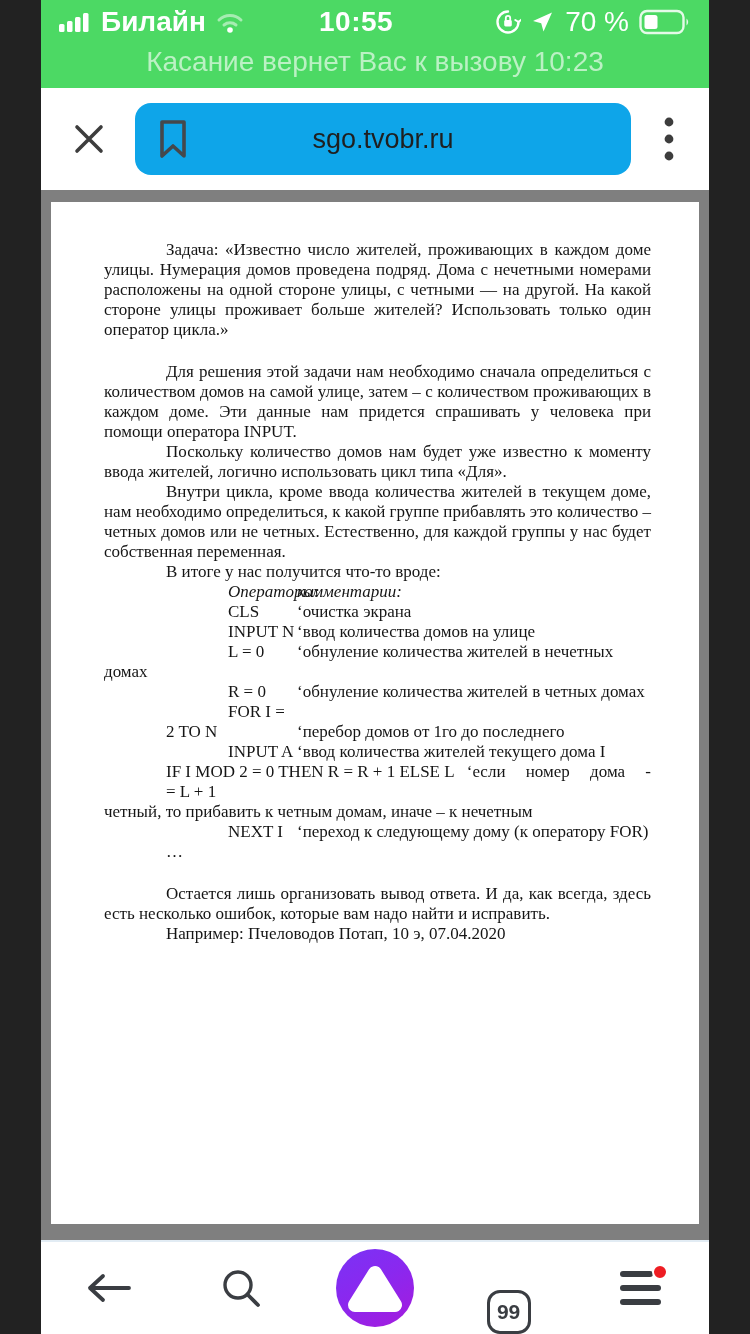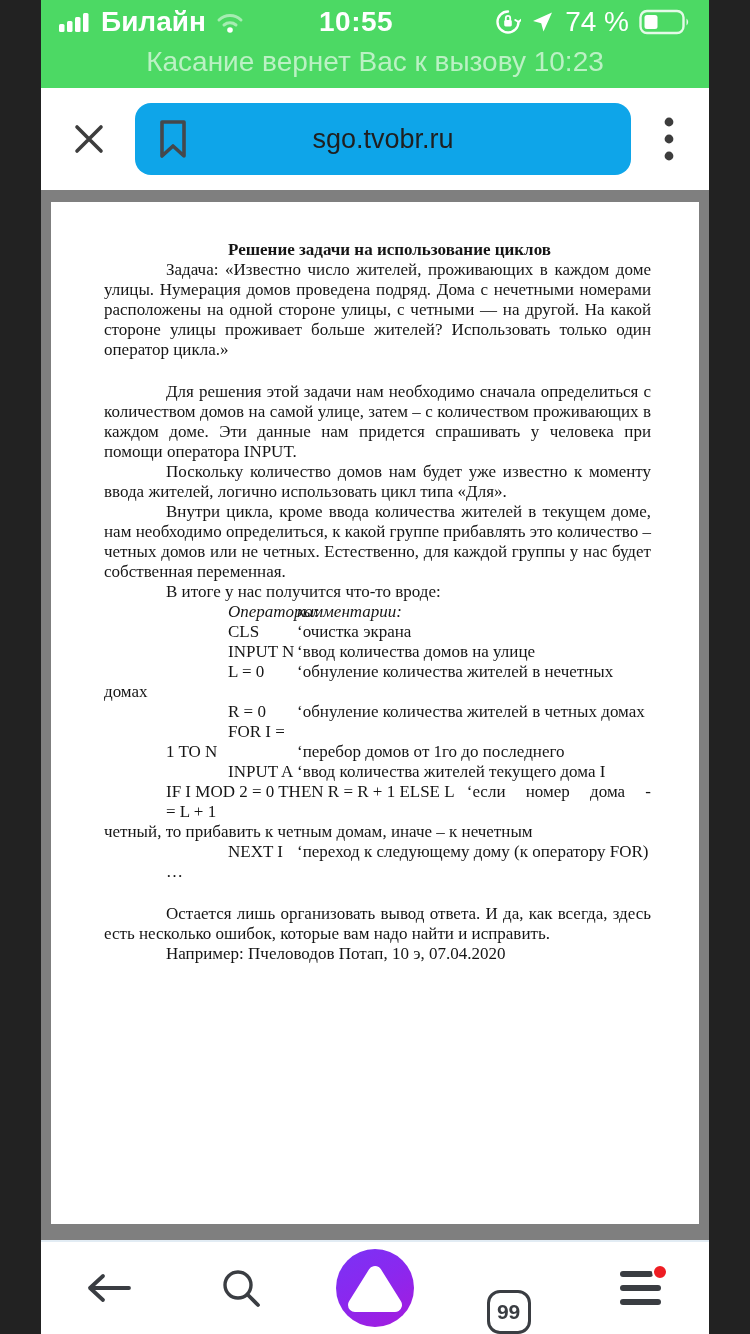--- a/index.html
+++ b/index.html
@@ -122,21 +122,21 @@
           <path d="M23.5 13 l-3.2 -2 M23.5 13 l3 -2.4" fill="none" stroke="#fff" stroke-width="2" stroke-linecap="round"></path>
           <rect x="9.2" y="11" width="7.6" height="6.4" rx="1.4" fill="#fff"></rect>
           <path d="M10.8 11 v-2 a2.2 2.2 0 0 1 4.4 0 v2" fill="none" stroke="#fff" stroke-width="1.8"></path>
         </svg>
       </span>
       <span>
         <svg width="24" height="24" viewBox="0 0 24 24">
           <path d="M2 11 L21 2.5 L12.5 21.5 L10.2 13.3 Z" fill="#fff"></path>
         </svg>
       </span>
-      <span class="pct">74 %</span>
+      <span class="pct">70 %</span>
       <span>
         <svg width="52" height="26" viewBox="0 0 52 26">
           <rect x="1.5" y="2" width="43" height="22" rx="6.5" fill="none" stroke="#fff" stroke-opacity=".85" stroke-width="2.4"></rect>
           <rect x="5.5" y="6" width="13" height="14" rx="2.5" fill="#fff"></rect>
           <path d="M47.5 9.5 a4.5 4.5 0 0 1 0 7 z" fill="#fff" fill-opacity=".85"></path>
         </svg>
       </span>
     </div>
   </div>
 
@@ -166,21 +166,20 @@
           <circle cx="5" cy="6" r="4.4" fill="#3d3d3d"></circle>
           <circle cx="5" cy="23" r="4.4" fill="#3d3d3d"></circle>
           <circle cx="5" cy="40" r="4.4" fill="#3d3d3d"></circle>
         </svg>
       </span>
     </div>
   </div>
 
   <div class="doc-area">
     <div class="page">
-      <p class="p-title"><span style="margin-left:62px;">Решение задачи на использование циклов</span></p>
       <p>Задача: «Известно число жителей, проживающих в каждом доме улицы. Нумерация домов проведена подряд. Дома с нечетными номерами расположены на одной стороне улицы, с четными — на другой. На какой стороне улицы проживает больше жителей? Использовать только один оператор цикла.»</p>
       <p class="gap-before">Для решения этой задачи нам необходимо сначала определиться с количеством домов на самой улице, затем – с количеством проживающих в каждом доме. Эти данные нам придется спрашивать у человека при помощи оператора INPUT.</p>
       <p>Поскольку количество домов нам будет уже известно к моменту ввода жителей, логично использовать цикл типа «Для».</p>
       <p>Внутри цикла, кроме ввода количества жителей в текущем доме, нам необходимо определиться, к какой группе прибавлять это количество – четных домов или не четных. Естественно, для каждой группы у нас будет собственная переменная.</p>
       <p>В итоге у нас получится что-то вроде:</p>
 
       <p class="cols code-line">
         <span class="op">Операторы:</span><span>комментарии:</span>
       </p>
 
@@ -190,21 +189,21 @@
       <p class="code-line">
         <span class="op">INPUT N</span><span>‘ввод количества домов на улице</span>
       </p>
       <p class="code-line">
         <span class="op">L = 0</span><span>‘обнуление количества жителей в нечетных домах</span>
       </p>
       <p class="code-line">
         <span class="op">R = 0</span><span>‘обнуление количества жителей в четных домах</span>
       </p>
       <p class="code-line">
-        <span class="op">FOR I = 1 TO N</span><span>‘перебор домов от 1го до последнего</span>
+        <span class="op">FOR I = 2 TO N</span><span>‘перебор домов от 1го до последнего</span>
       </p>
       <p class="code-line">
         <span class="op">INPUT A</span><span>‘ввод количества жителей текущего дома I</span>
       </p>
 
       <div class="if-1">
         <span>IF I MOD 2 = 0 THEN R = R + 1 ELSE L = L + 1</span>
         <span class="if-c1">‘если номер дома -</span>
       </div>
       <div>четный, то прибавить к четным домам, иначе – к нечетным</div>

